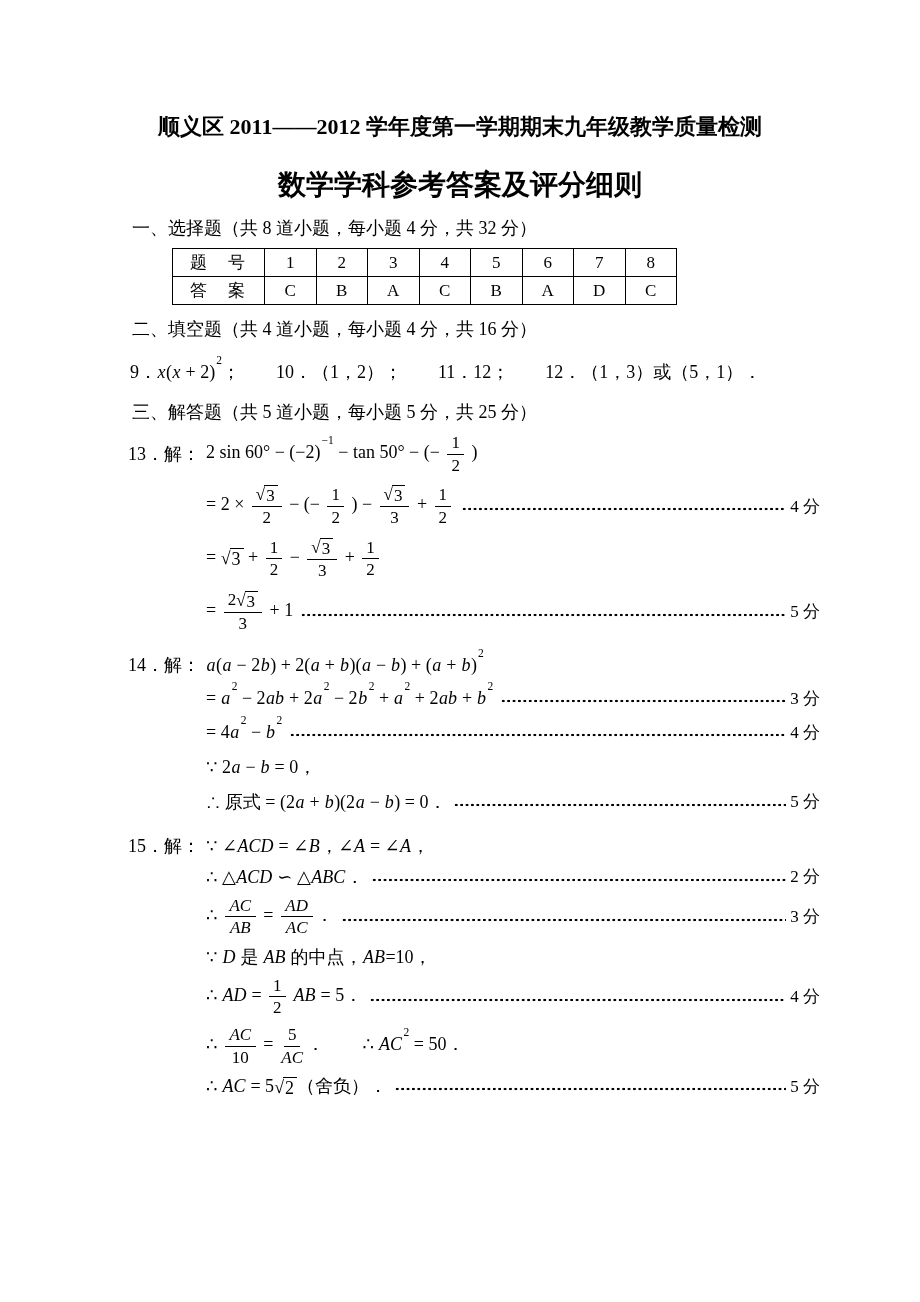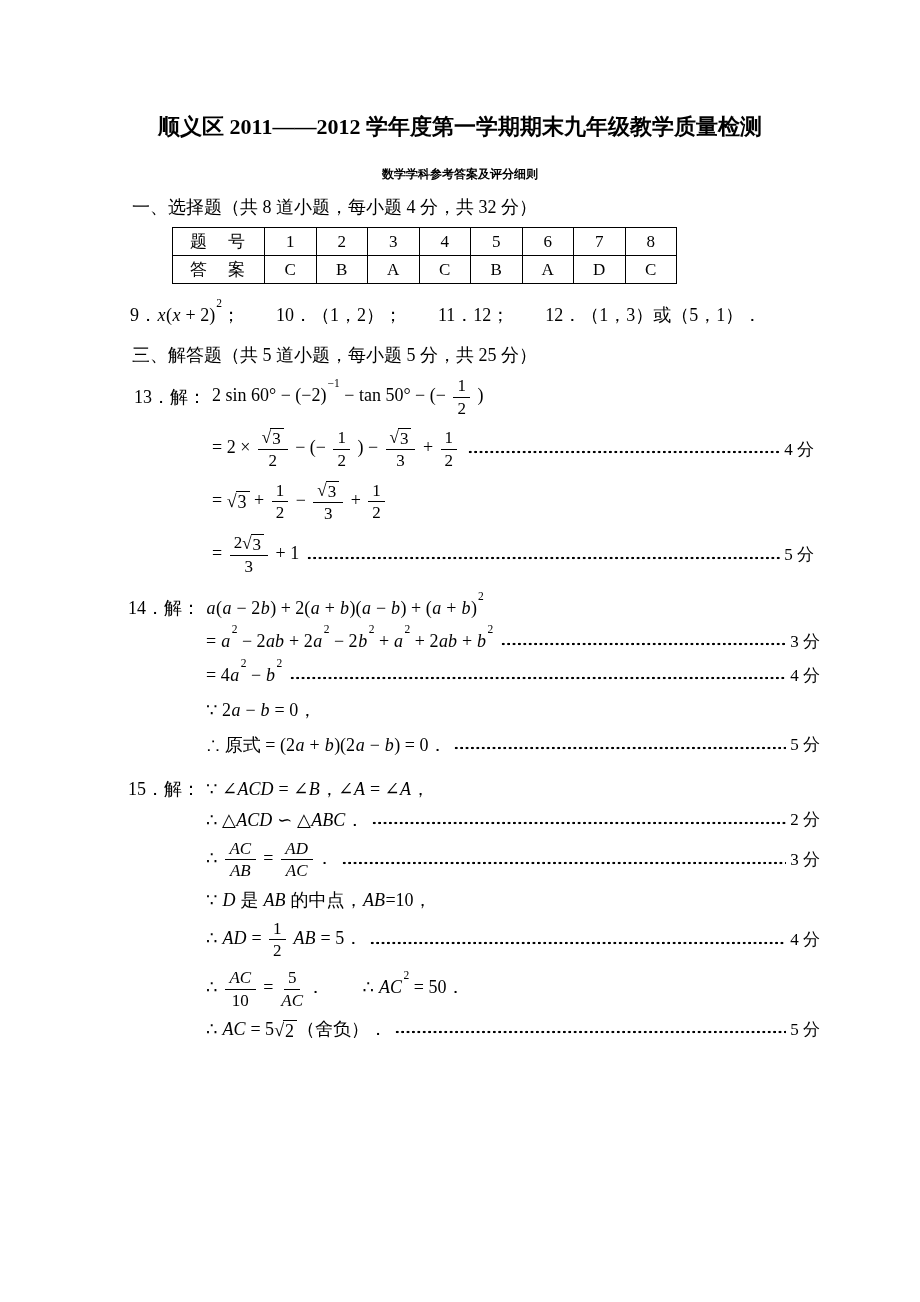--- a/index.html
+++ b/index.html
@@ -3,31 +3,31 @@
 <meta charset="utf-8">
 <style>
   html,body{margin:0;padding:0;}
   body{
     width:920px;height:1302px;overflow:hidden;background:#ffffff;color:#000;
     font-family:"Liberation Serif","DejaVu Serif",serif;
   }
   .sheet{padding:112px 100px 0 128px;}
   .titles{text-align:center;margin-left:-28px;}
   .title{font-size:22px;font-weight:bold;margin:0 0 24px 0;}
-  .subtitle{font-size:12px;font-weight:bold;margin:0 0 2px 0;}
+  .subtitle{font-size:28px;font-weight:bold;margin:0 0 2px 0;}
   .sec-heading{font-size:18px;font-weight:normal;margin:12px 0 8px 4px;}
   table.answers{border-collapse:collapse;margin:2px 0 4px 44px;width:505px;table-layout:fixed;}
   table.answers td{
     border:1.6px solid #000;text-align:center;font-size:17px;height:27px;padding:0;
   }
   table.answers td.lbl{letter-spacing:2px;}
   .answers-line{margin:19px 0 16px 2px;font-size:18px;}
   .problem{margin:4px 0 20px 0;}
   .fline{display:flex;align-items:center;position:relative;padding-left:78px;font-size:18px;}
-  #p13 .fline{margin:9px 6px;}
+  #p13 .fline{margin:9px 0;}
   #p14 .fline{margin:11px 0;}
   #p15 .fline{margin:7px 0;}
   .lprefix{position:absolute;left:0;top:50%;transform:translateY(-50%);white-space:nowrap;}
   .math{white-space:nowrap;}
   .math i{font-style:italic;padding:0 0.5px;}
   sup.e{font-size:11.5px;position:relative;top:-7px;margin-left:1px;font-style:normal;}
   .frac{display:inline-flex;flex-direction:column;align-items:center;vertical-align:middle;
         margin:0 3px;font-size:17px;line-height:1.15;}
   .frac .num{border-bottom:1.4px solid #000;padding:0 4px 1px 4px;}
   .frac .den{padding-top:1px;}
@@ -76,20 +76,21 @@
       <td>A</td>
       <td>C</td>
       <td>B</td>
       <td>A</td>
       <td>D</td>
       <td>C</td>
     </tr>
   </tbody>
     </table>
 
+  <div class="sec-heading">二、填空题（共 4 道小题，每小题 4 分，共 16 分）</div>
 
   <div class="answers-line">
     <span class="math"><span>9．</span><span><i>x</i>(<i>x</i> + 2)</span><sup class="e">2</sup><span>；</span><span style="display: inline-block; width: 36px;"></span><span>10．（1，2）；</span><span style="display: inline-block; width: 36px;"></span><span>11．12；</span><span style="display: inline-block; width: 36px;"></span><span>12．（1，3）或（5，1）．</span></span>
   </div>
 
   <div class="sec-heading">三、解答题（共 5 道小题，每小题 5 分，共 25 分）</div>
 
   <div class="problem" id="p13">
       <div class="fline">
         <span class="lprefix">13．解：</span>

